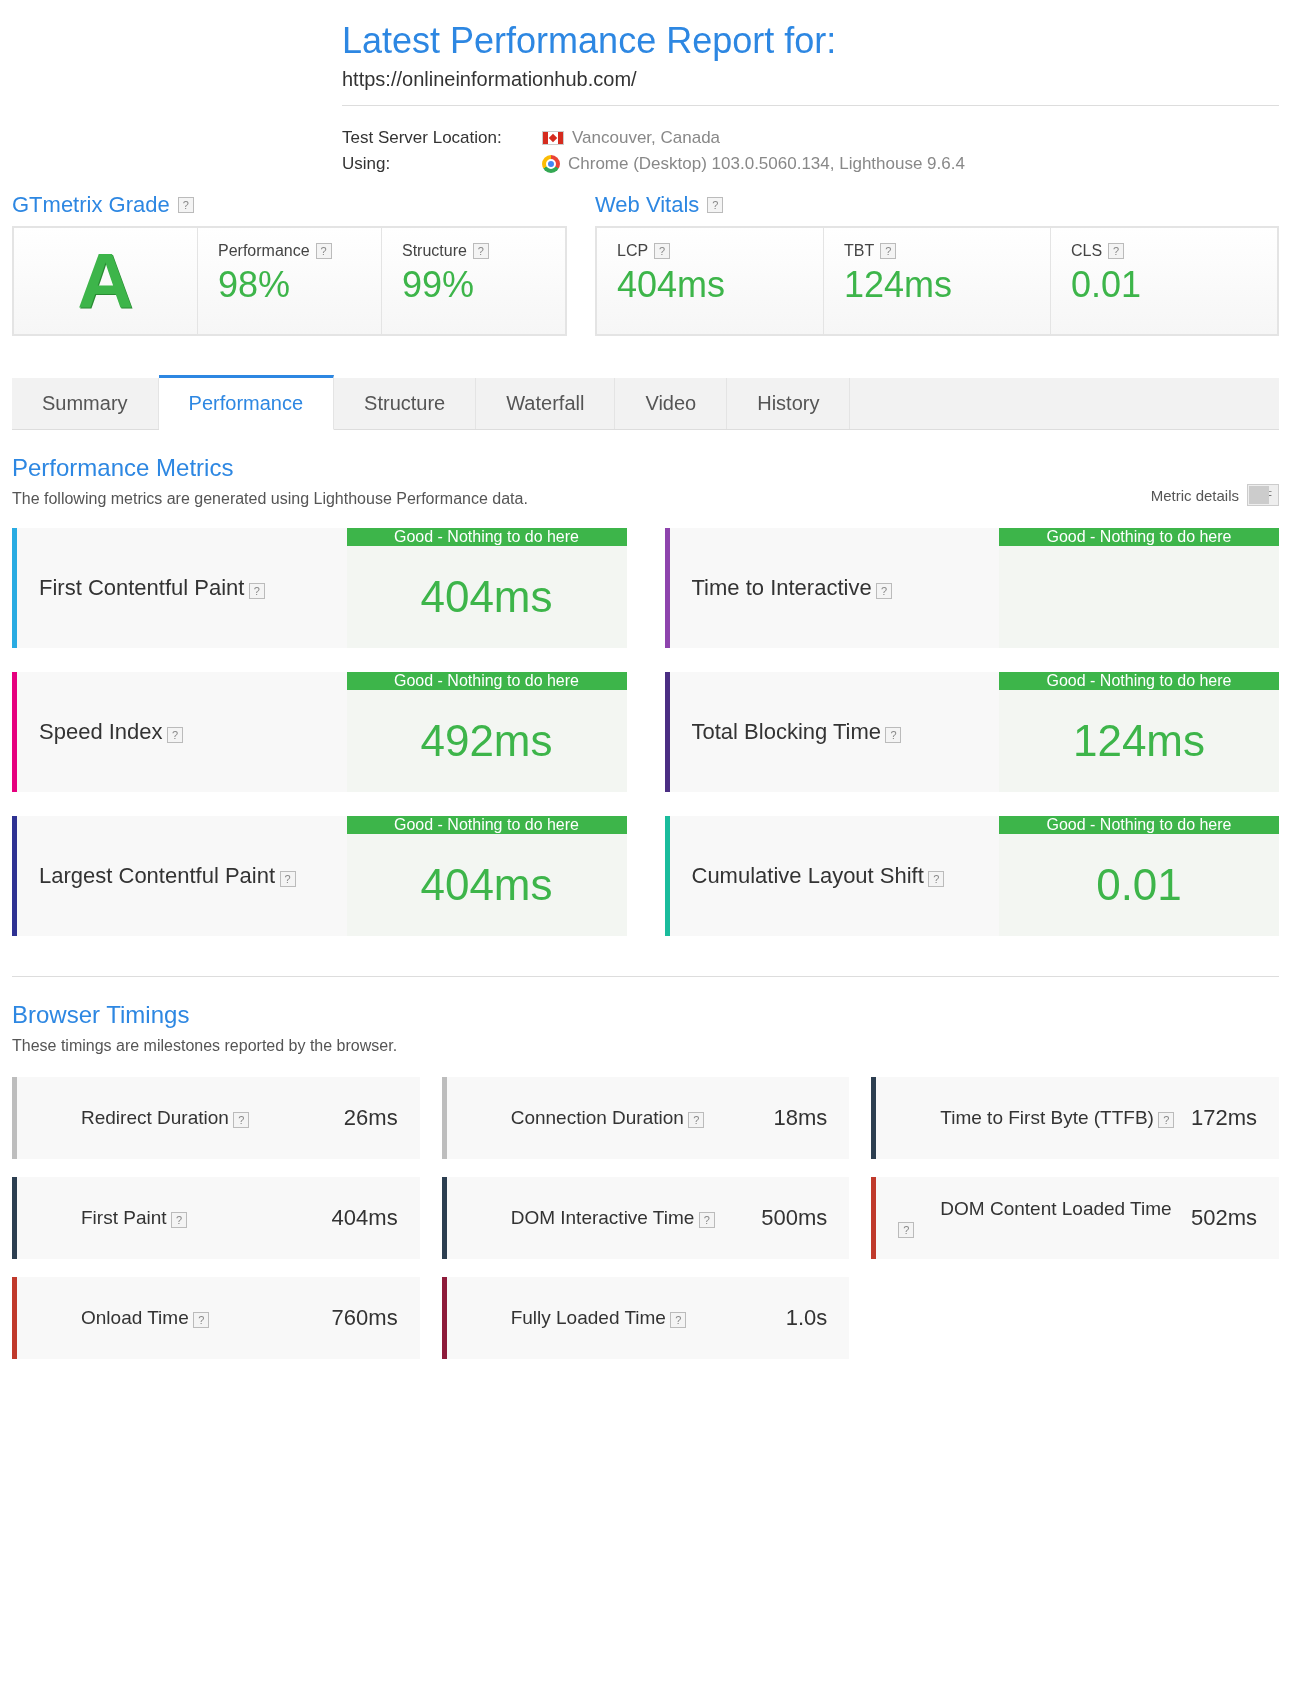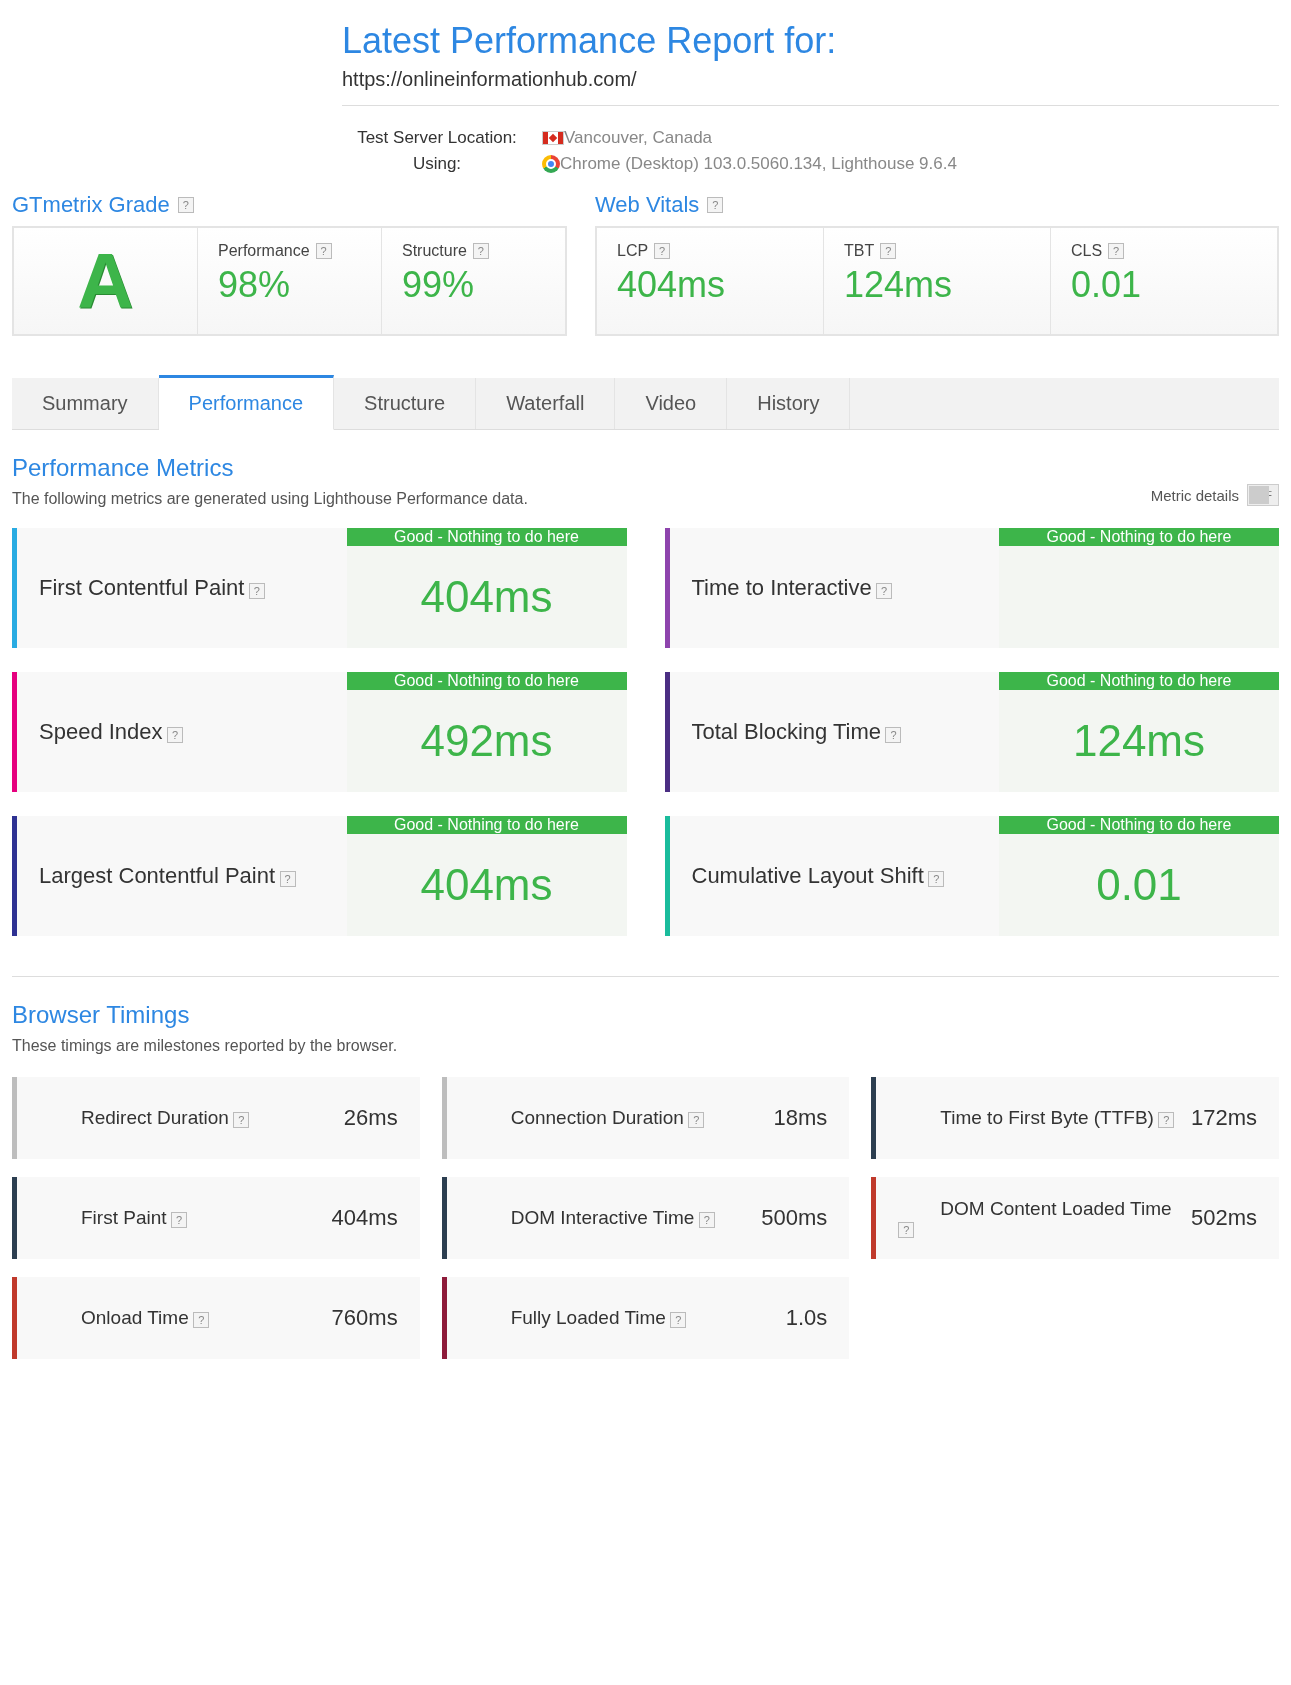--- a/index.html
+++ b/index.html
@@ -13,22 +13,22 @@
   .header { margin-left: 330px; margin-bottom: 18px; }
   .header h1 {
     color: #2d87e2;
     font-weight: 400;
     font-size: 36px;
     margin-bottom: 6px;
   }
   .header .url { font-size: 20px; color: #333; }
   .header hr { border: none; border-top: 1px solid #ddd; margin: 14px 0 22px 0; }
   .meta-row { display: flex; align-items: center; margin-bottom: 6px; font-size: 17px; }
-  .meta-label { width: 190px; text-align: center; color: #333; margin-right: 10px; }
-  .meta-value { color: #888; display: flex; align-items: center; gap: 0; }
+  .meta-label { width: 190px; text-align: left; color: #333; margin-right: 10px; }
+  .meta-value { color: #888; display: flex; align-items: center; gap: 8px; }
   .flag { display:inline-block; width:22px; height:14px; position:relative; background:#fff; border:1px solid #ccc; }
   .flag::before, .flag::after { content:""; position:absolute; top:0; bottom:0; width:5px; background:#d52b1e; }
   .flag::before { left:0; }
   .flag::after { right:0; }
   .flag .leaf { position:absolute; left:50%; top:50%; width:6px; height:6px; background:#d52b1e; transform:translate(-50%,-50%) rotate(45deg); }
   .chrome-ico { width:18px; height:18px; border-radius:50%; background: conic-gradient(#ea4335 0 120deg,#34a853 120deg 240deg,#fbbc05 240deg 360deg); position:relative; display:inline-block; }
   .chrome-ico::after { content:""; position:absolute; inset:4px; border-radius:50%; background:#4285f4; border:2px solid #fff; }
 
   .section-labels { display:flex; gap:28px; margin-top:10px; }
   .section-label { color:#2d87e2; font-size:22px; font-weight:400; display:flex; align-items:center; gap:8px; }

